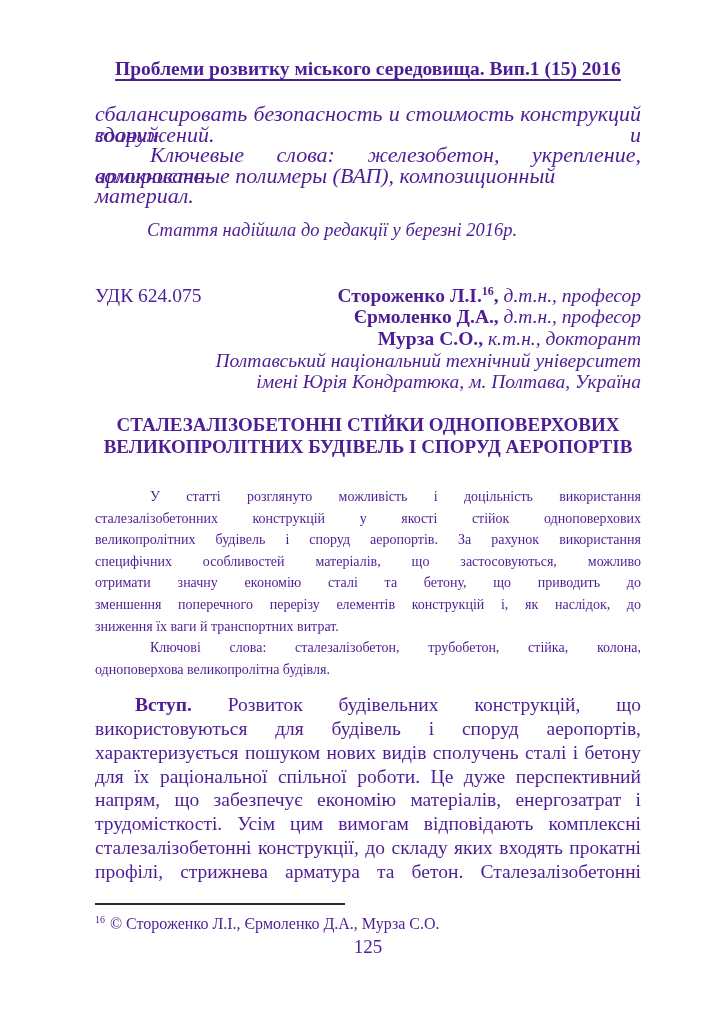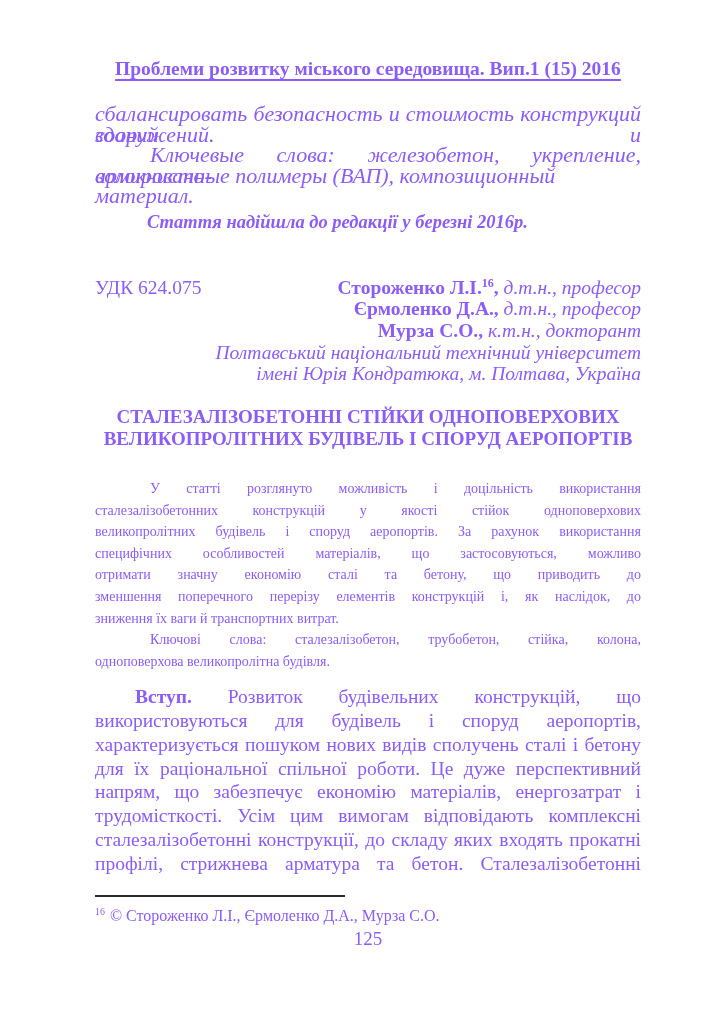--- a/index.html
+++ b/index.html
@@ -1,18 +1,18 @@
 <!DOCTYPE html>
 <html><head>
 <meta charset="utf-8">
 <style>
   html,body{margin:0;padding:0;background:#e8e8e8;}
   .page{
     width:722px;height:1024px;margin:0 auto;background:#ffffff;
-    color:#8b5cf6;font-family:"Liberation Serif","DejaVu Serif",serif;
+    color:#4c1d95;font-family:"Liberation Serif","DejaVu Serif",serif;
     position:relative;overflow:hidden;box-sizing:border-box;
     padding:0 81px 16px 95px;
   }
   .line{white-space:normal;}
   .j{text-align:justify;text-align-last:justify;}
   .ind{text-indent:55px;}
   .b{font-weight:bold;}
   .i{font-style:italic;}
   .s{vertical-align:super;font-size:0.62em;line-height:0;}
   .bs{vertical-align:super;font-size:0.62em;line-height:0;font-weight:bold;}
@@ -21,22 +21,22 @@
     margin-top:56px;height:26px;line-height:26px;
     font-size:19.5px;font-weight:bold;text-align:center;
   }
   .journal-header span{
     text-decoration:underline;text-decoration-thickness:2px;text-underline-offset:4px;
   }
   .prev-tail{margin-top:22px;font-style:italic;font-size:22px;}
   .prev-tail .line{line-height:20.5px;height:20.5px;}
 
   .received{
-    margin-top:26px;font-style:italic;font-size:18.5px;
-    line-height:20.5px;height:20.5px;text-indent:52px;font-weight:bold;
+    margin-top:34px;font-style:italic;font-size:18.5px;
+    line-height:20.5px;height:20.5px;text-indent:52px;
   }
 
   .byline{margin-top:44px;position:relative;font-size:19.5px;}
   .byline .line{text-align:right;line-height:21.7px;height:21.7px;}
   .udc{position:absolute;left:0;top:0;line-height:21.7px;font-size:19.5px;}
 
   .article-title{margin-top:21px;font-weight:bold;font-size:19px;}
   .article-title .line{text-align:center;line-height:22px;height:22px;}
 
   .abstract{margin-top:28px;font-size:14px;}

